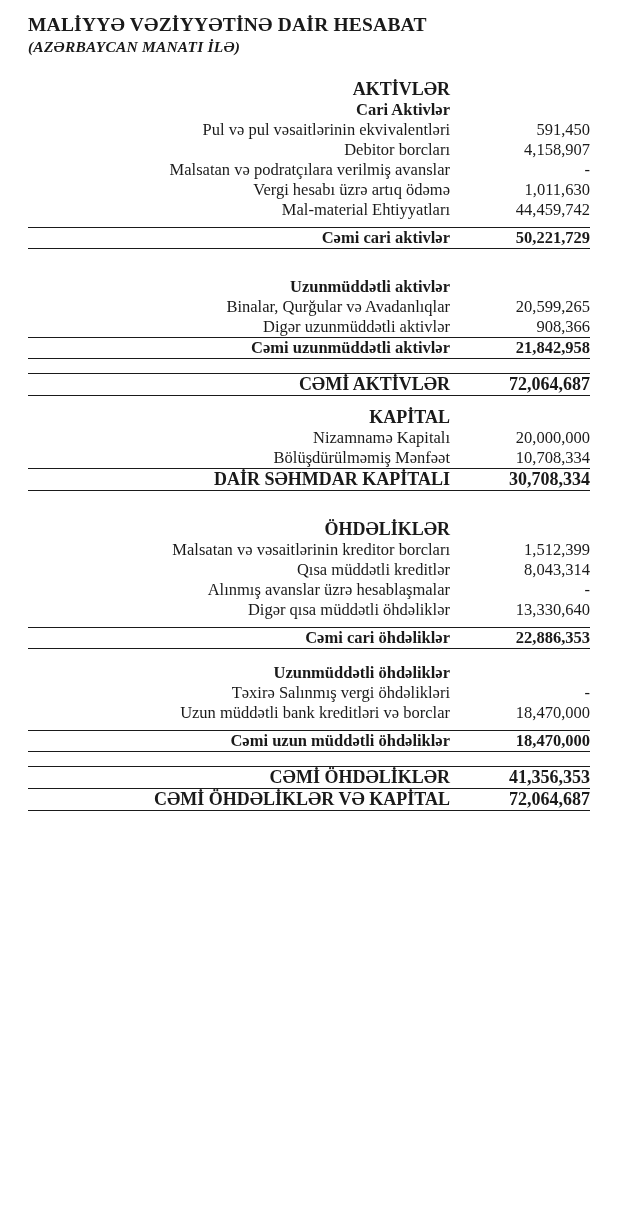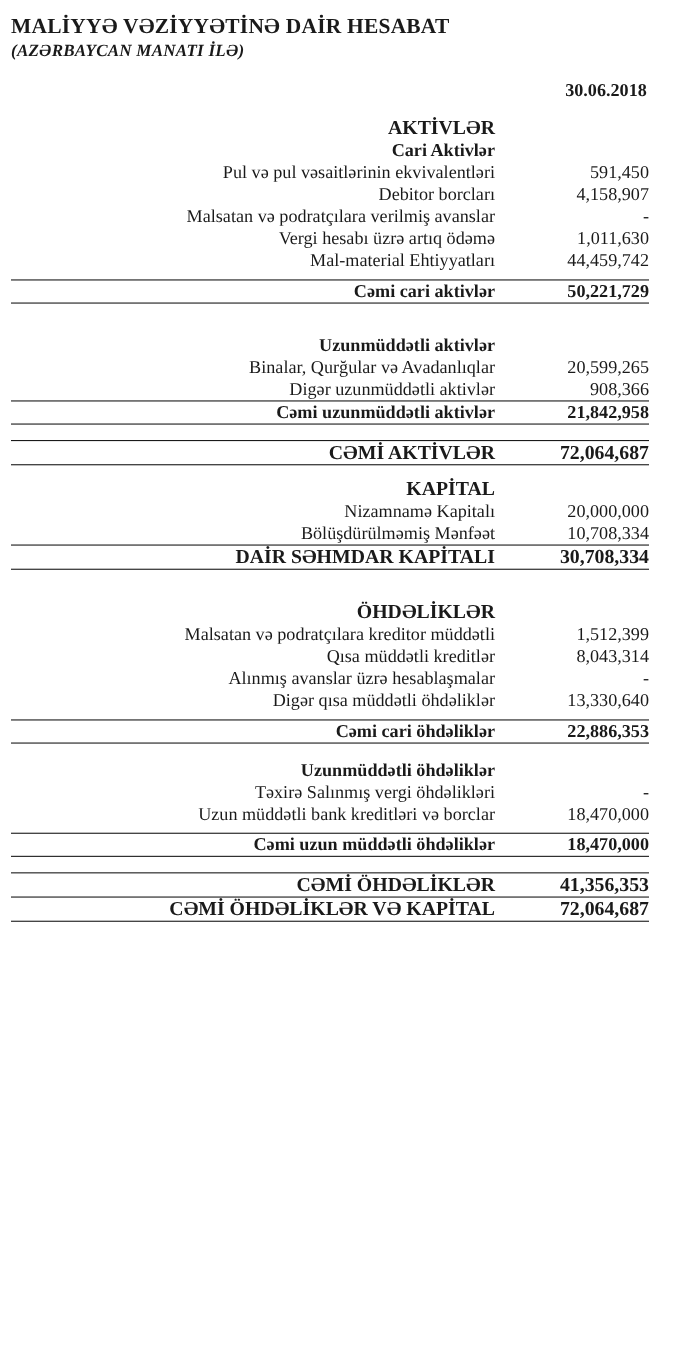--- a/index.html
+++ b/index.html
@@ -12,21 +12,21 @@
     height: 1230px;
     font-family: "Liberation Serif", serif;
     color: #1a1a1a;
     overflow: hidden;
   }
   .page {
     position: relative;
     width: 620px;
     height: 1230px;
     box-sizing: border-box;
-    padding: 14px 30px 0 10px;
+    padding: 14px 30px 0 28px;
   }
   .doc-title {
     font-size: 19.5px;
     font-weight: bold;
     letter-spacing: 0.2px;
     line-height: 1.15;
     margin: 0 0 2px 0;
   }
   .doc-subtitle {
     font-size: 15.5px;
@@ -109,21 +109,20 @@
     font-size: 1px;
   }
 </style>
 </head>
 <body>
 
 <div class="page">
 
   <div class="doc-title">MALİYYƏ VƏZİYYƏTİNƏ DAİR HESABAT</div>
   <div class="doc-subtitle">(AZƏRBAYCAN MANATI İLƏ)</div>
-  <div class="date-row">30.06.2018</div>
 
   <table class="stmt">
     <tbody>
 
       <tr class="section-head">
         <td class="label">AKTİVLƏR</td>
         <td class="value"></td>
       </tr>
       <tr class="sub-head">
         <td class="label">Cari Aktivlər</td>
@@ -225,21 +224,21 @@
       <tr class="spacer-sm">
           <td></td>
           <td></td>
         </tr>
 
       <tr class="section-head">
         <td class="label">ÖHDƏLİKLƏR</td>
         <td class="value"></td>
       </tr>
       <tr class="item">
-        <td class="label">Malsatan və podratçılara kreditor müddətli</td>
+        <td class="label">Malsatan və vəsaitlərinin kreditor borcları</td>
         <td class="value">1,512,399</td>
       </tr>
       <tr class="item">
         <td class="label">Qısa müddətli kreditlər</td>
         <td class="value">8,043,314</td>
       </tr>
       <tr class="item">
         <td class="label">Alınmış avanslar üzrə hesablaşmalar</td>
         <td class="value">-</td>
       </tr>

